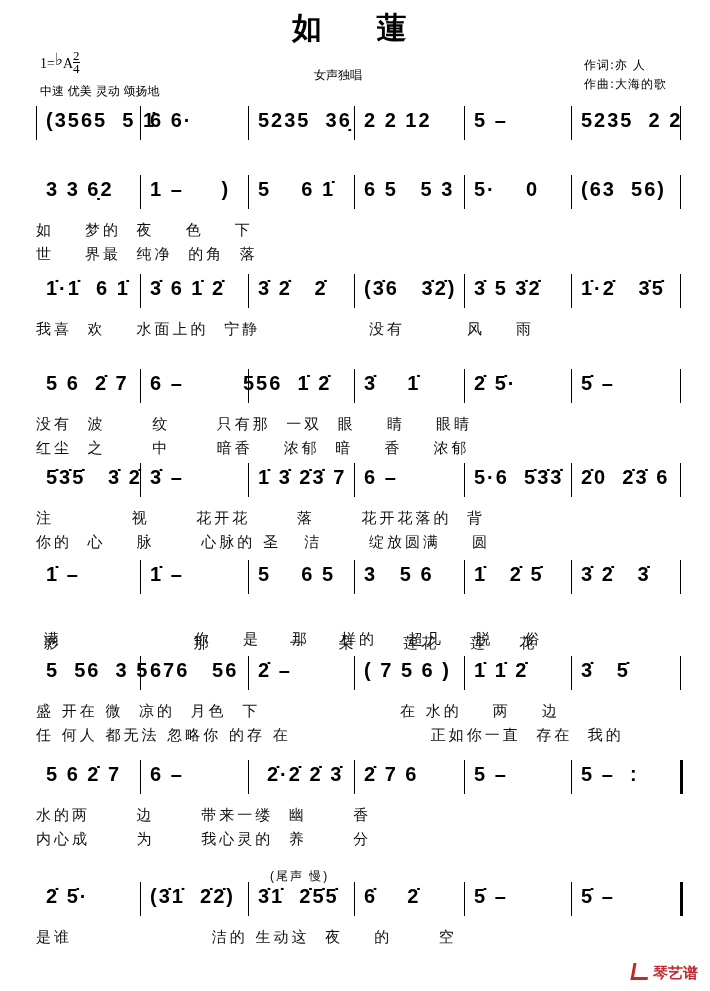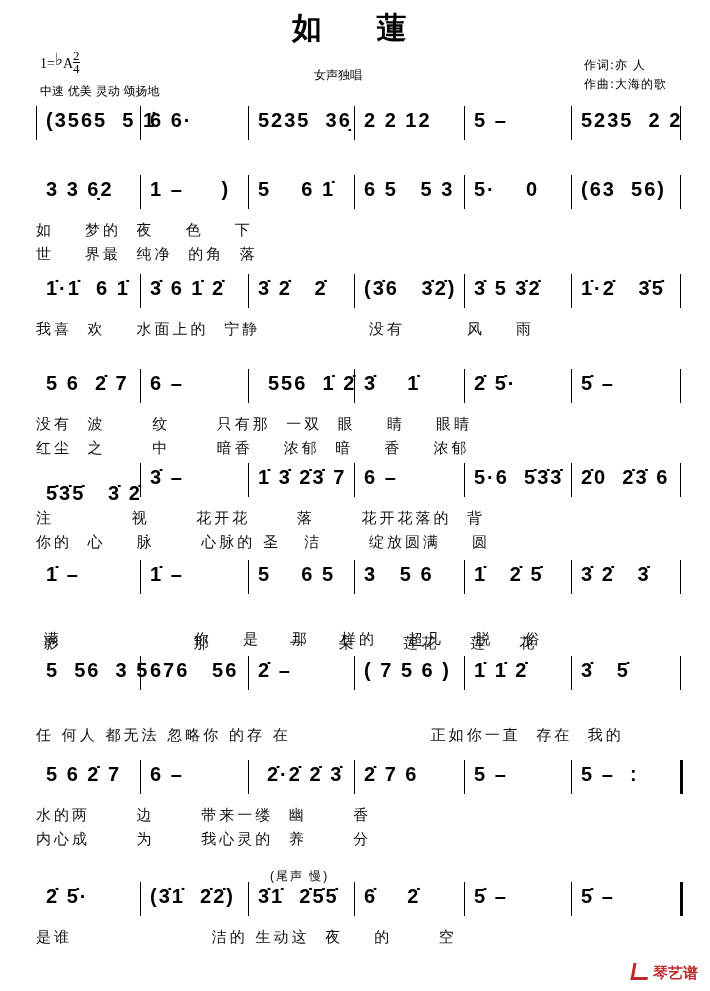--- a/index.html
+++ b/index.html
@@ -83,35 +83,35 @@
     </div>
     <div class="row" style="top: 371px;">
       <div class="bar" style="left: 140px;"></div>
       <div class="bar" style="left: 248px;"></div>
       <div class="bar" style="left: 354px;"></div>
       <div class="bar" style="left: 464px;"></div>
       <div class="bar" style="left: 571px;"></div>
       <div class="bar" style="left: 680px;"></div>
       <div class="notes" style="left: 46px;">5 6  2̇ 7</div>
       <div class="notes" style="left: 150px;">6 –</div>
-      <div class="notes" style="left: 268px;">556  1̇ 2̇</div>
+      <div class="notes" style="left: 243px;">556  1̇ 2̇</div>
       <div class="notes" style="left: 364px;">3̇    1̇</div>
       <div class="notes" style="left: 474px;">2̇ 5̇·</div>
       <div class="notes" style="left: 581px;">5̇ –</div>
       <div class="lyr" style="left: 36px; top: 44px;">没有  波      纹      只有那  一双  眼    睛    眼睛</div>
       <div class="lyr" style="left: 36px; top: 68px;">红尘  之      中      暗香    浓郁  暗    香    浓郁</div>
     </div>
     <div class="row" style="top: 465px;">
       <div class="bar" style="left: 140px;"></div>
       <div class="bar" style="left: 248px;"></div>
       <div class="bar" style="left: 354px;"></div>
       <div class="bar" style="left: 464px;"></div>
       <div class="bar" style="left: 571px;"></div>
       <div class="bar" style="left: 680px;"></div>
-      <div class="notes" style="left: 46px; margin-top: 16px;">5̇3̇5̇   3̇ 2̇</div>
+      <div class="notes" style="left: 46px;">5̇3̇5̇   3̇ 2̇</div>
       <div class="notes" style="left: 150px;">3̇ –</div>
       <div class="notes" style="left: 258px;">1̇ 3̇ 2̇3̇ 7</div>
       <div class="notes" style="left: 364px;">6 –</div>
       <div class="notes" style="left: 474px;">5·6  5̇3̇3̇</div>
       <div class="notes" style="left: 581px;">2̇0  2̇3̇ 6</div>
       <div class="lyr" style="left: 36px; top: 68px;">你的  心    脉      心脉的 圣   洁      绽放圆满    圆</div>
       <div class="lyr" style="left: 36px; top: 44px;">注          视      花开花      落      花开花落的  背</div>
     </div>
     <div class="row" style="top: 562px;">
       <div class="bar" style="left: 140px;"></div>
@@ -135,20 +135,21 @@
       <div class="bar" style="left: 354px;"></div>
       <div class="bar" style="left: 464px;"></div>
       <div class="bar" style="left: 571px;"></div>
       <div class="bar" style="left: 680px;"></div>
       <div class="notes" style="left: 46px;">5  56  3 5</div>
       <div class="notes" style="left: 150px;">676   56</div>
       <div class="notes" style="left: 258px;">2̇ –</div>
       <div class="notes" style="left: 364px;">( 7 5 6 )</div>
       <div class="notes" style="left: 474px;">1̇ 1̇ 2̇</div>
       <div class="notes" style="left: 581px;">3̇   5̇</div>
+      <div class="lyr" style="left: 36px; top: 44px;">盛 开在 微  凉的  月色  下                  在 水的    两    边</div>
       <div class="lyr" style="left: 36px; top: 68px;">任 何人 都无法 忽略你 的存 在                  正如你一直  存在  我的</div>
     </div>
     <div class="row" style="top: 762px;">
       <div class="bar" style="left: 140px;"></div>
       <div class="bar" style="left: 248px;"></div>
       <div class="bar" style="left: 354px;"></div>
       <div class="bar" style="left: 464px;"></div>
       <div class="bar" style="left: 571px;"></div>
       <div class="bar end" style="left: 680px;"></div>
       <div class="notes" style="left: 46px;">5 6 2̇ 7</div>

